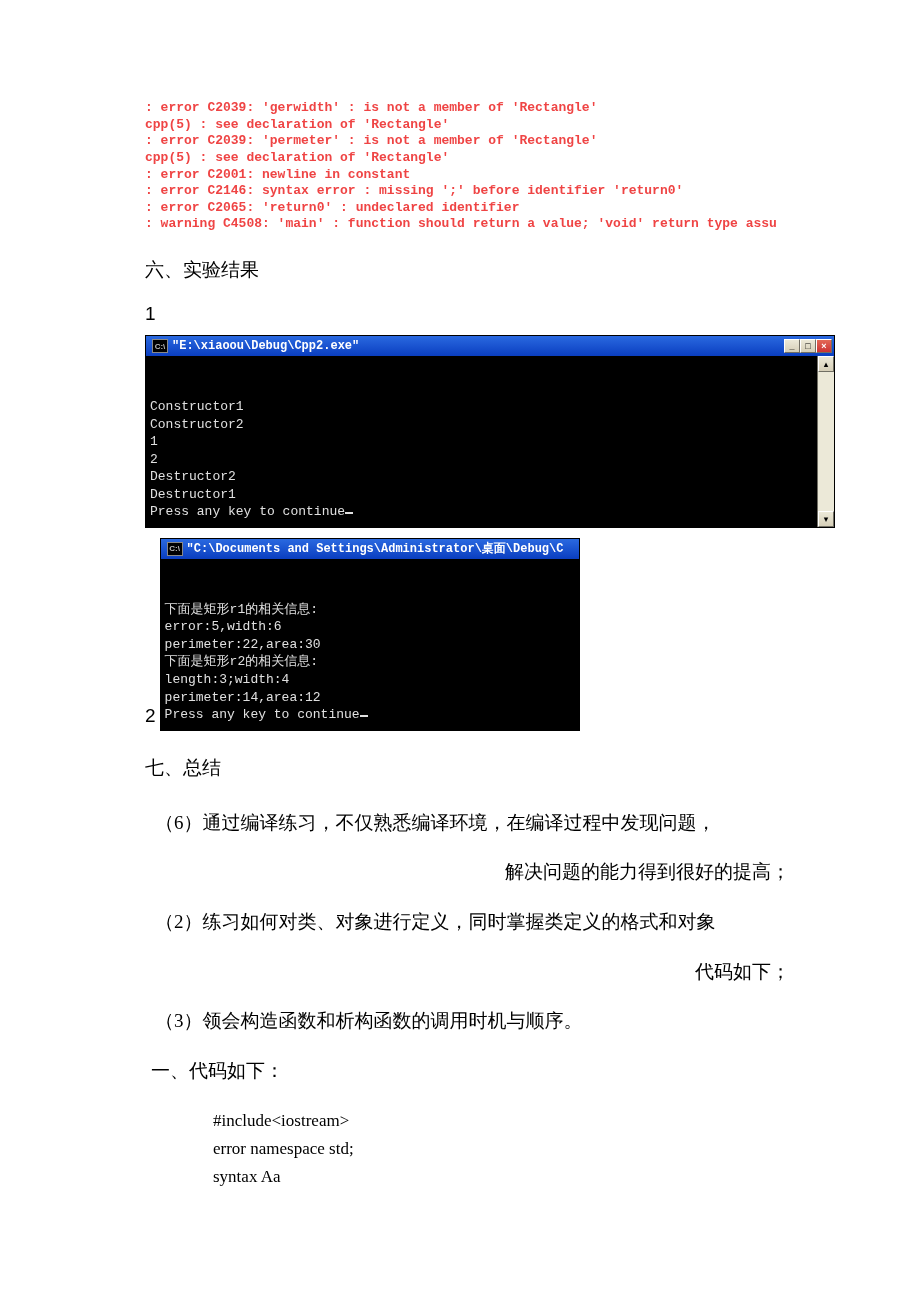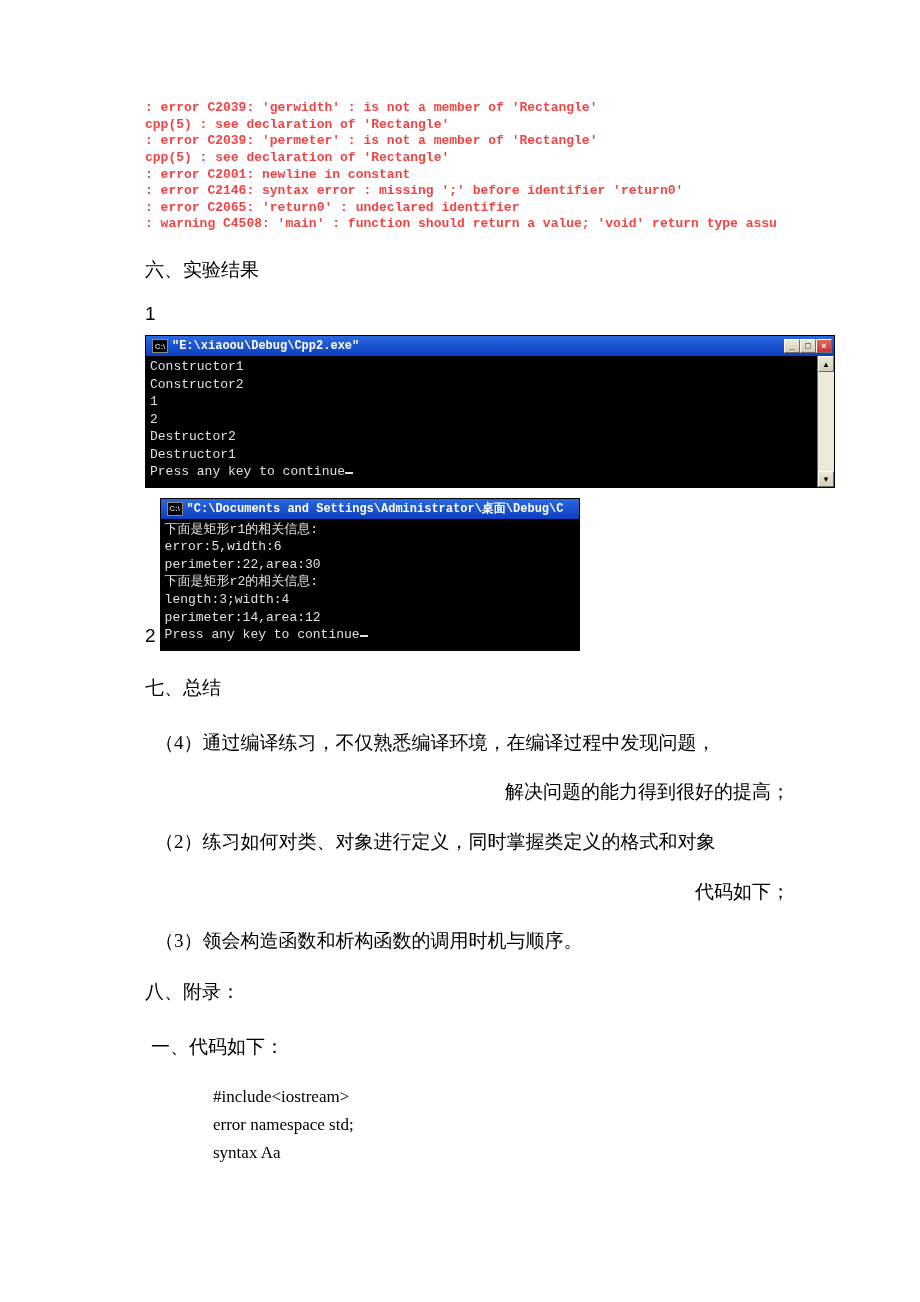--- a/index.html
+++ b/index.html
@@ -93,20 +93,21 @@
   }
   .cmd-body {
     background: #000;
     color: #e0e0e0;
     font-family: "NSimSun","SimSun","Courier New", monospace;
     font-size: 13px;
     line-height: 1.35;
     padding: 2px 4px 6px 4px;
     white-space: pre-wrap;
     position: relative;
+    margin-top: 40px;
   }
   .scrollbar-v {
     width: 16px;
     background: #ece9d8;
     border-left:1px solid #716f64;
     display:flex;
     flex-direction:column;
   }
   .sb-btn {
     height:16px;
@@ -211,27 +212,26 @@
 <span>perimeter:22,area:30</span>
 <span>下面是矩形r2的相关信息:</span>
 <span>length:3;width:4</span>
 <span>perimeter:14,area:12</span>
 <span>Press any key to continue</span><span class="cursor-blk"></span></div>
     </div>
   </div>
 
   <div class="heading" style="margin-top:24px;">七、总结</div>
 
-  <div class="body-text indent1">（4）通过编译练习，不仅熟悉编译环境，在编译过程中发现问题，</div>
+  <div class="body-text indent1">（6）通过编译练习，不仅熟悉编译环境，在编译过程中发现问题，</div>
   <div class="body-text indent2">解决问题的能力得到很好的提高；</div>
   <div class="body-text indent1">（2）练习如何对类、对象进行定义，同时掌握类定义的格式和对象</div>
   <div class="body-text indent2">代码如下；</div>
   <div class="body-text indent1">（3）领会构造函数和析构函数的调用时机与顺序。</div>
 
-  <div class="heading" style="margin-top:16px;">八、附录：</div>
 
   <div class="body-text" style="margin-left:6px;">一、代码如下：</div>
 
   <div class="code-snip">
     <div>#include&lt;iostream&gt;</div>
     <div>error namespace std;</div>
     <div>syntax Aa</div>
   </div>
 
 </div>

